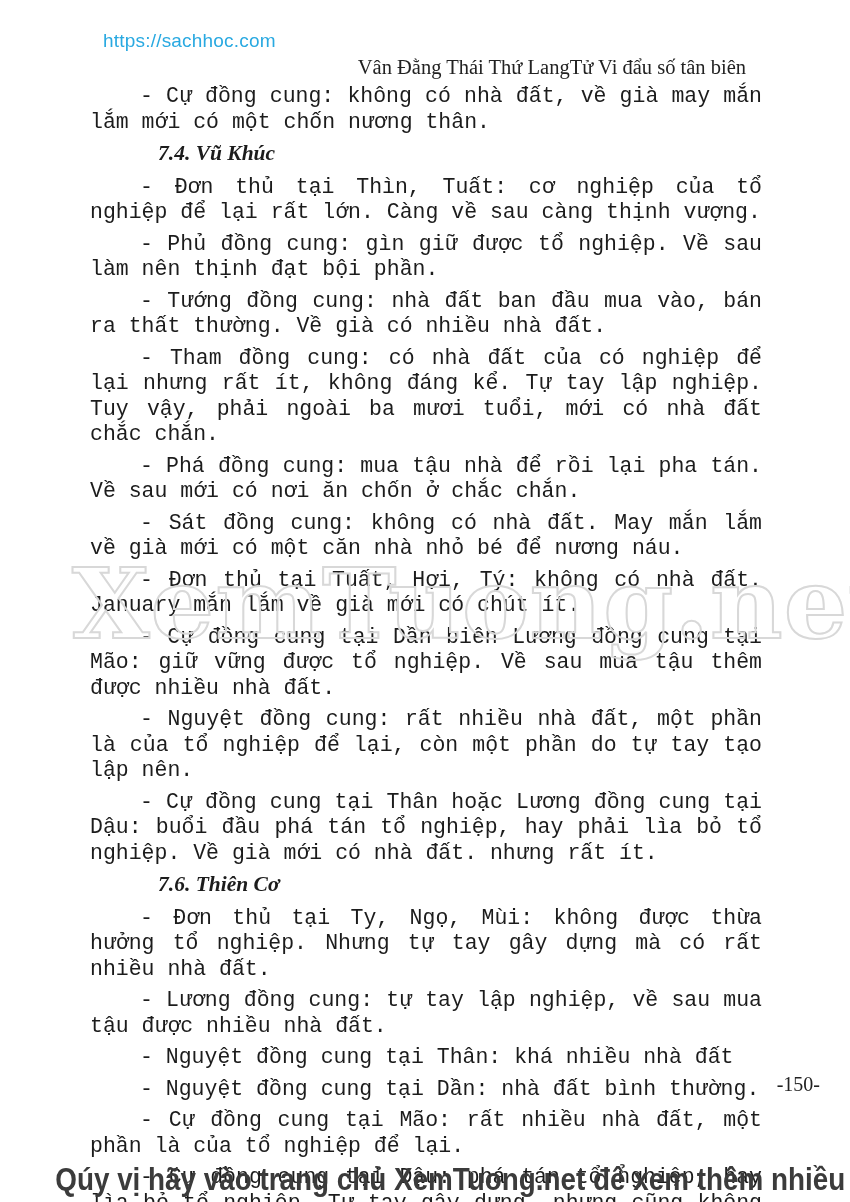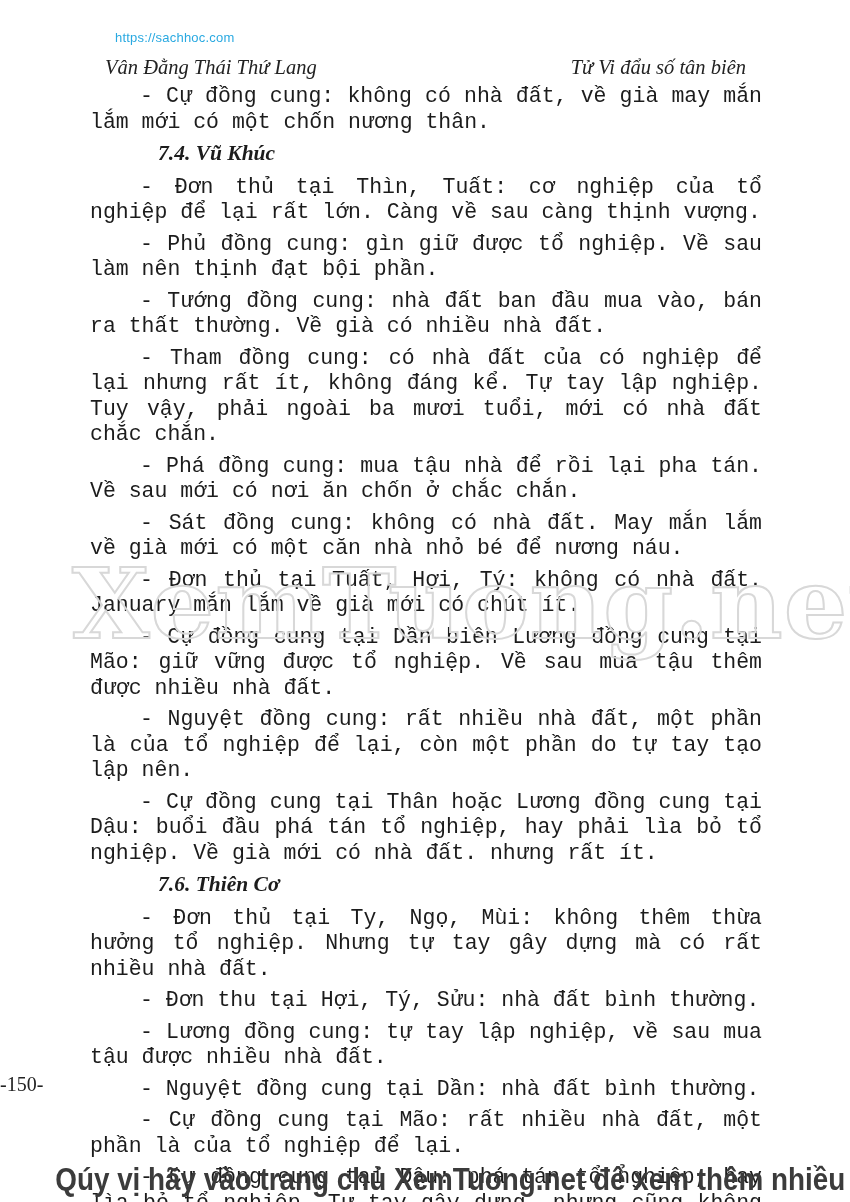--- a/index.html
+++ b/index.html
@@ -12,31 +12,30 @@
     overflow:hidden;
   }
   .page{
     position:absolute; inset:0;
     background:#ffffff;
   }
   
   .src-link{
     position:absolute; left:103px; top:30px;
     font-family:"Liberation Sans", sans-serif;
-    font-size:13px; letter-spacing:.2px;
+    font-size:19px; letter-spacing:.2px;
     color:var(--link,#29a9e1);
     text-decoration:none;
     cursor:pointer;
-    margin-left:12px;
   }
   
   .running-header{
     position:absolute; left:105px; right:104px; top:56px;
-    display:flex; justify-content:space-between; align-items:baseline;
-    font-style:italic; font-size:20.5px; color:#222;
+    display:flex; justify-content:flex-end; align-items:baseline;
+    font-size:20.5px; color:#222;
   }
   
   .body-text{
     position:absolute; left:90px; right:88px; top:84px;
     font-size:21.5px; line-height:25.5px;
     text-align:justify;
   }
   .body-text p.para{
     margin:0 0 6px 0;
     text-indent:50px;
@@ -44,21 +43,21 @@
   }
   .body-text h3.heading{
     margin:6px 0 8px 0;
     padding-left:68px;
     font-size:21.5px; font-weight:bold; font-style:italic;
     text-align:left;
   }
   
   .page-number{
     position:absolute; left:0; right:30px; top:1073px;
-    text-align:left; font-size:20px; color:#222;
+    text-align:right; font-size:20px; color:#222;
   }
   
   .watermark{
     position:absolute; left:72px; top:548px;
     width:780px; height:118px;
     font-family:"DejaVu Serif", serif;
     font-weight:bold;
     font-size:98px; line-height:112px;
     letter-spacing:1px;
     color:rgba(255,255,255,0);
@@ -97,23 +96,23 @@
       <p class="para">- Phủ đồng cung: gìn giữ được tổ nghiệp. Về sau làm nên thịnh đạt bội phần.</p>
       <p class="para">- Tướng đồng cung: nhà đất ban đầu mua vào, bán ra thất thường. Về già có nhiều nhà đất.</p>
       <p class="para">- Tham đồng cung: có nhà đất của có nghiệp để lại nhưng rất ít, không đáng kể. Tự tay lập nghiệp. Tuy vậy, phải ngoài ba mươi tuổi, mới có nhà đất chắc chắn.</p>
       <p class="para">- Phá đồng cung: mua tậu nhà để rồi lại pha tán. Về sau mới có nơi ăn chốn ở chắc chắn.</p>
       <p class="para">- Sát đồng cung: không có nhà đất. May mắn lắm về già mới có một căn nhà nhỏ bé để nương náu.</p>
       <p class="para">- Đơn thủ tại Tuất, Hợi, Tý: không có nhà đất. January mắn lắm về già mới có chút ít.</p>
       <p class="para">- Cự đồng cung tại Dần biên Lương đồng cung tại Mão: giữ vững được tổ nghiệp. Về sau mua tậu thêm được nhiều nhà đất.</p>
       <p class="para">- Nguyệt đồng cung: rất nhiều nhà đất, một phần là của tổ nghiệp để lại, còn một phần do tự tay tạo lập nên.</p>
       <p class="para">- Cự đồng cung tại Thân hoặc Lương đồng cung tại Dậu: buổi đầu phá tán tổ nghiệp, hay phải lìa bỏ tổ nghiệp. Về già mới có nhà đất. nhưng rất ít.</p>
       <h3 class="heading">7.6. Thiên Cơ</h3>
-      <p class="para">- Đơn thủ tại Ty, Ngọ, Mùi: không thêm thừa hưởng tổ nghiệp. Nhưng tự tay gây dựng mà có rất nhiều nhà đất.</p>
-      <p class="para">- Đơn thu tại Hợi, Tý, Sửu: nhà đất bình thường.</p>
+      <p class="para">- Đơn thủ tại Ty, Ngọ, Mùi: không được thừa hưởng tổ nghiệp. Nhưng tự tay gây dựng mà có rất nhiều nhà đất.</p>
       <p class="para">- Lương đồng cung: tự tay lập nghiệp, về sau mua tậu được nhiều nhà đất.</p>
+      <p class="para">- Nguyệt đồng cung tại Thân: khá nhiều nhà đất</p>
       <p class="para">- Nguyệt đồng cung tại Dần: nhà đất bình thường.</p>
       <p class="para">- Cự đồng cung tại Mão: rất nhiều nhà đất, một phần là của tổ nghiệp để lại.</p>
       <p class="para">- Cự đồng cung tại Dậu: phá tán tổ nghiệp, hay lìa bỏ tổ nghiệp. Tự tay gây dựng, nhưng cũng không có nhiều nhà đất.</p>
     </div>
 
   <div class="watermark">XemTuong.net</div>
 
   <div class="page-number">-150-</div>
 
   <div class="footer-banner">Qúy vị hãy vào trang chủ XemTuong.net để xem thêm nhiều mục hay khác</div>

